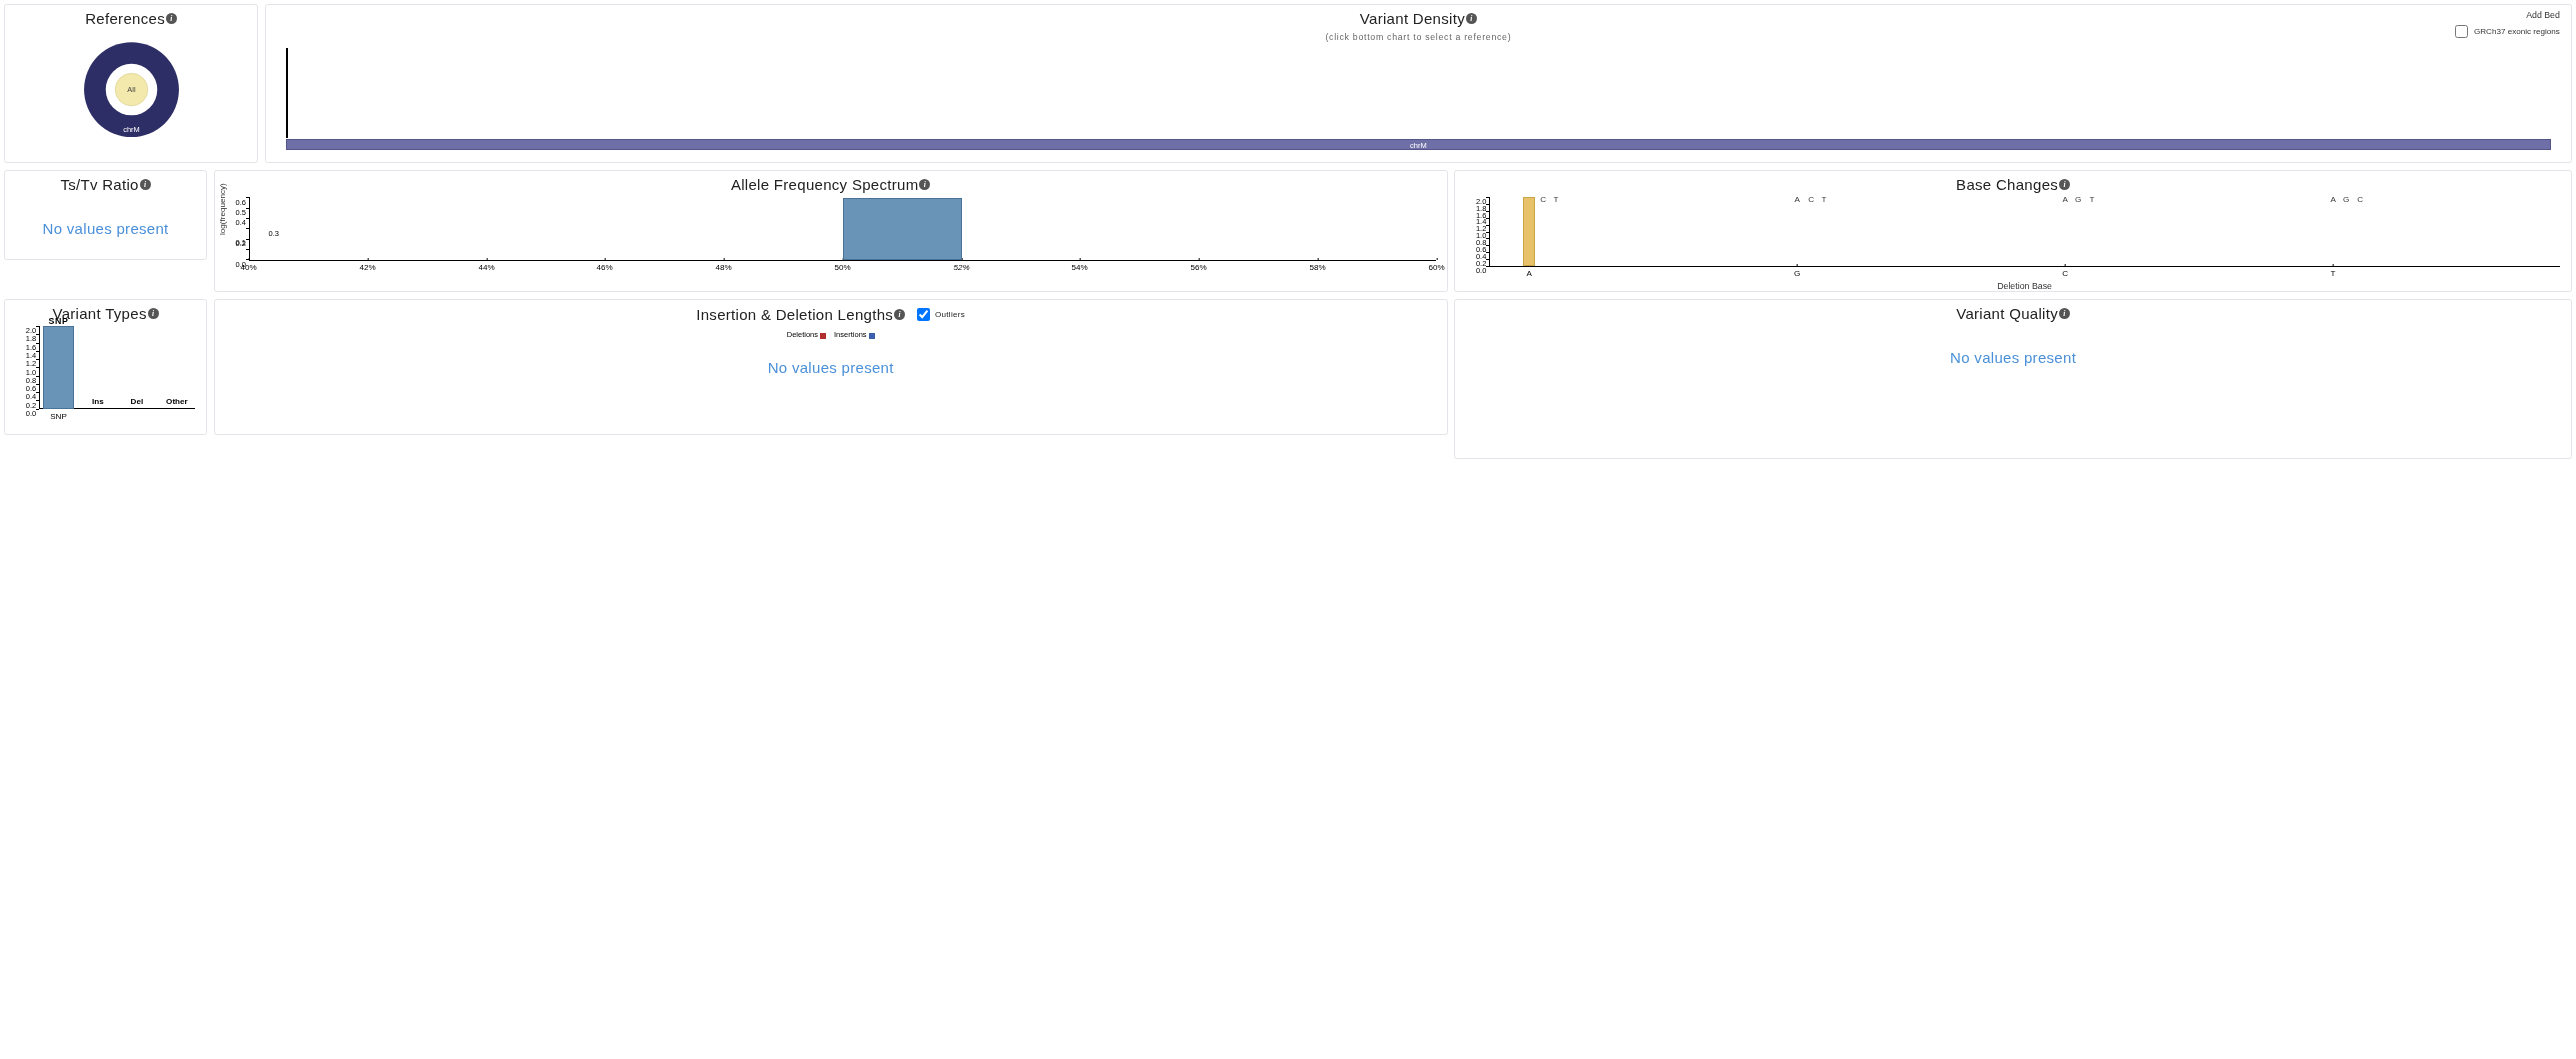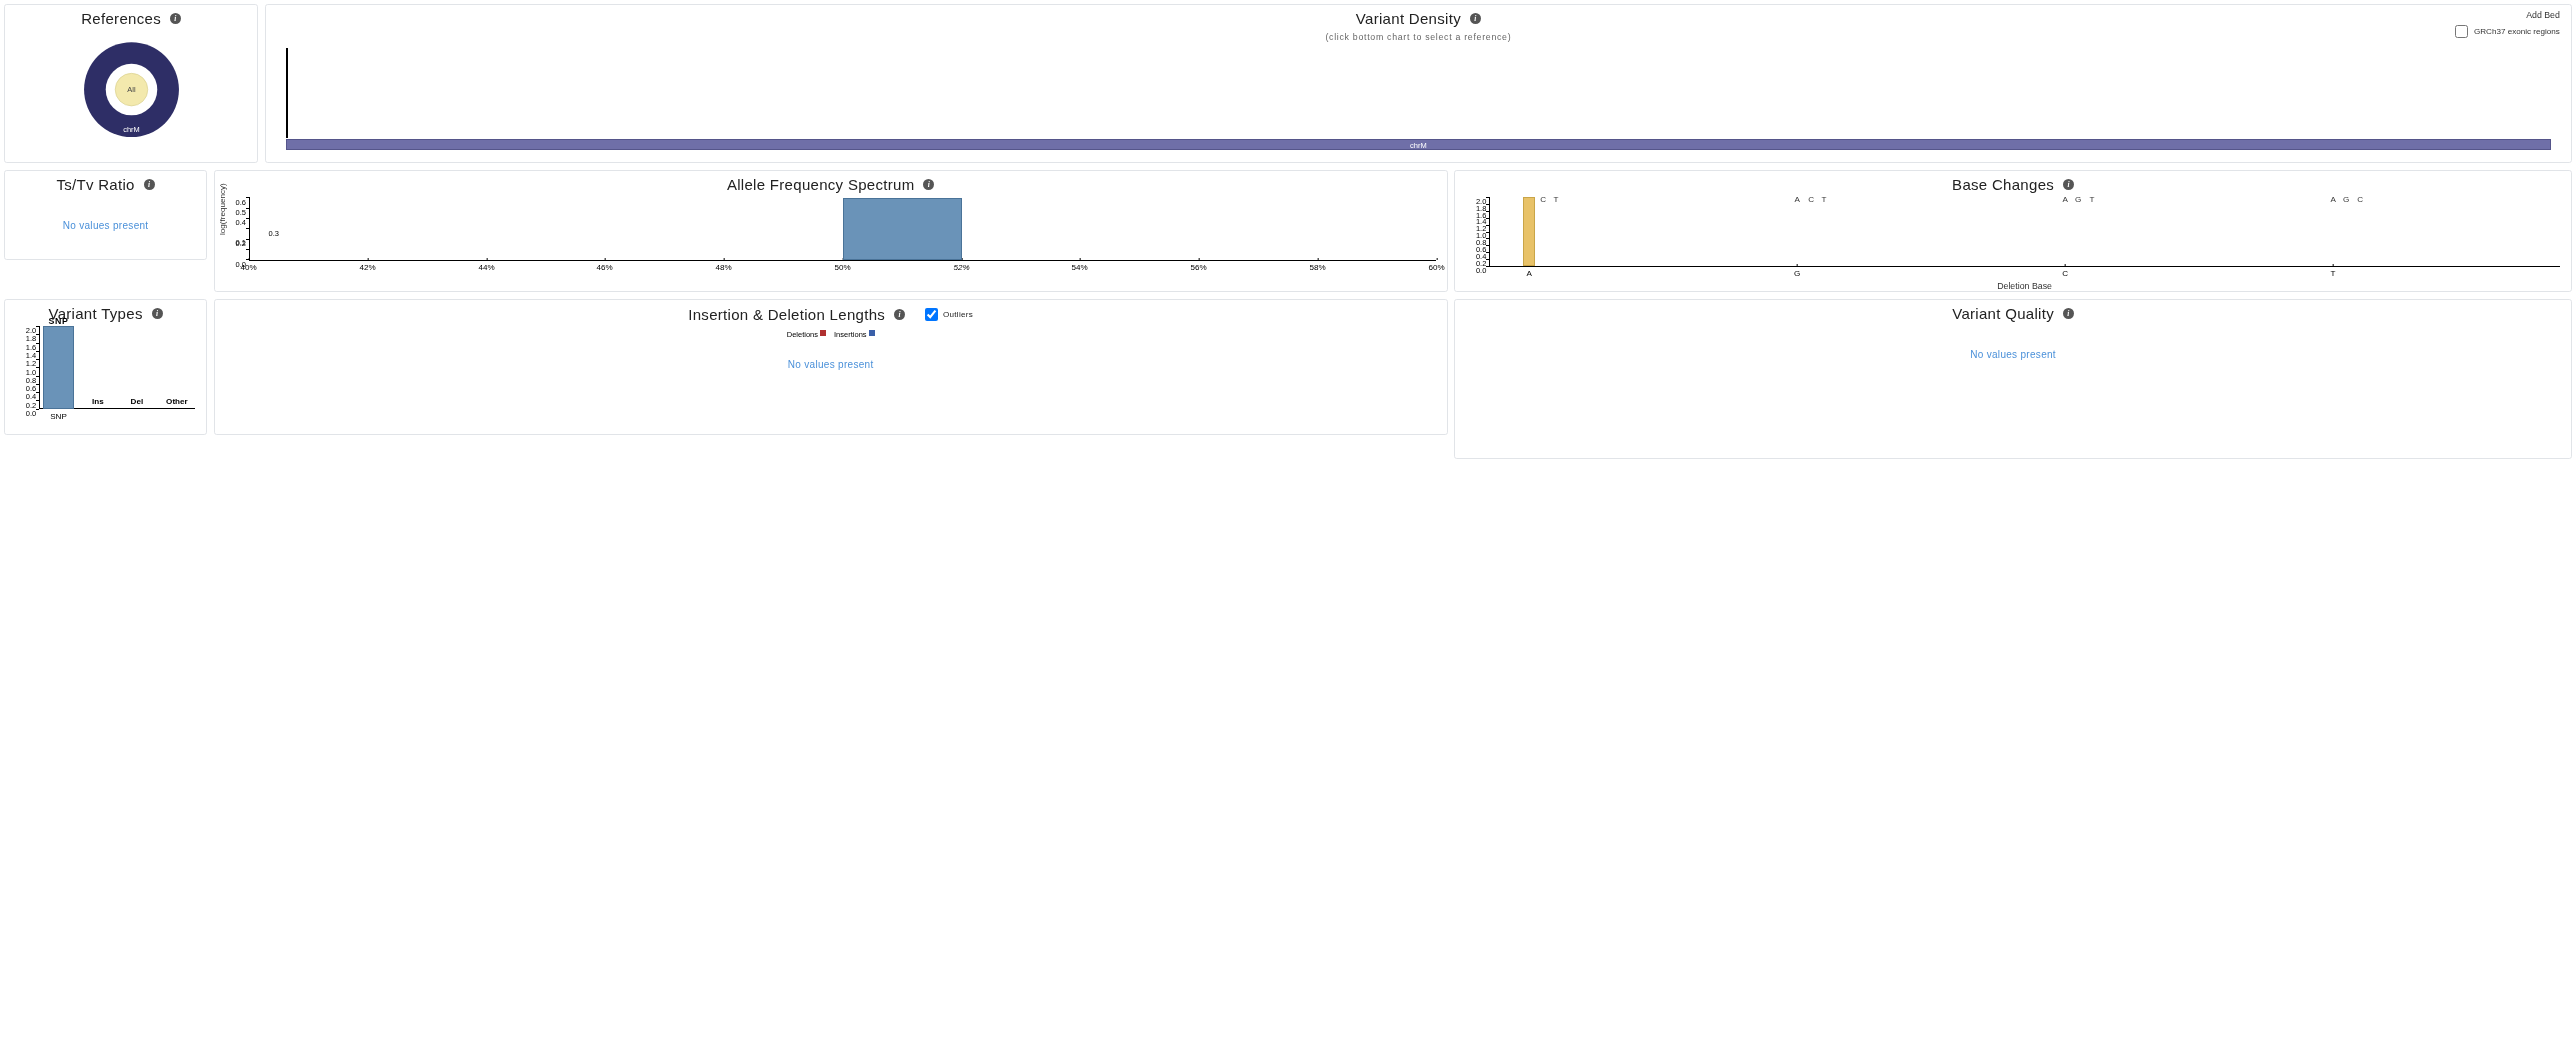--- a/index.html
+++ b/index.html
@@ -22,21 +22,21 @@
   .panel-title {
     text-align: center;
     font-size: 15px;
     font-weight: 400;
     color: #222;
     letter-spacing: 0.3px;
     margin-bottom: 4.1px;
     display: flex;
     align-items: center;
     justify-content: center;
-    gap: 9px;
+    gap: 1px;
   }
   .subtitle {
     text-align: center;
     font-size: 8.8px;
     color: #666;
     letter-spacing: 0.7px;
   }
   .info-icon {
     display: inline-flex;
     width: 11px; height: 11px;
@@ -46,21 +46,21 @@
     font-size: 7.5px;
     font-weight: bold;
     align-items: center;
     justify-content: center;
     font-style: italic;
     font-family: Georgia, serif;
   }
   .no-values {
     text-align: center;
     color: #4a90d9;
-    font-size: 10px;
+    font-size: 15px;
     letter-spacing: 0.3px;
     margin-top: 27px;
   }
   
   .references-panel { width: 254px; height: 159px; }
   .density-panel { flex: 1; height: 159px; }
   
   .tstv-panel { width: 203px; height: 90px; }
   .afs-panel  { flex: 1.05; height: 122px; }
   .base-panel { flex: 0.95; height: 122px; }
@@ -104,21 +104,21 @@
   .mini-chart { position: relative; height: 81px; margin: 2.7px 4.1px 0 27px; }
   .axis-x { position: absolute; left: 0; right: 0; bottom: 12.2px; height: 0.7px; background: #000; }
   .axis-y { position: absolute; left: 0; top: 0; bottom: 12.2px; width: 0.7px; background: #000; }
   .xtick { position: absolute; bottom: 0; font-size: 8.1px; color: #000; transform: translateX(-50%); }
   .xtick-mark { position: absolute; bottom: 12.2px; width: 0.7px; height: 2.7px; background: #000; transform: translateX(-50%); }
   .ytick { position: absolute; left: -19px; font-size: 7.5px; color: #000; transform: translateY(50%); text-align: right; width: 16.3px; }
   .ytick-mark { position: absolute; left: -2.7px; width: 2.7px; height: 0.7px; background: #000; }
   .ylabel { position: absolute; left: -27px; top: 50%; transform: translateY(-50%) rotate(-90deg); transform-origin: left center; font-size: 8.1px; white-space: nowrap; }
   .bar { position: absolute; bottom: 12.2px; }
   .bar-label-top { position: absolute; transform: translate(-50%, -100%); font-size: 8.8px; font-weight: 700; color: #000; letter-spacing: 0.7px; }
-  .legend-small { font-size: 7.5px; color: #000; display: inline-flex; align-items: flex-start; gap: 2px; }
+  .legend-small { font-size: 7.5px; color: #000; display: inline-flex; align-items: flex-end; gap: 2px; }
   .legend-sq { width: 6.1px; height: 6.1px; display: inline-block; }
   .checkbox-outliers { font-size: 8.1px; display: inline-flex; align-items: center; gap: 2px; margin-left: 6.8px;}
 </style>
 </head>
 <body>
 
 <div class="row">
   <div class="panel references-panel">
     <div class="panel-title">
       <span>References</span>

